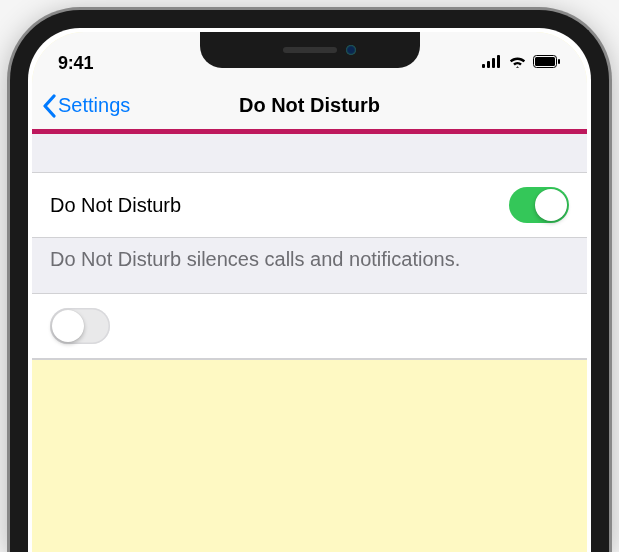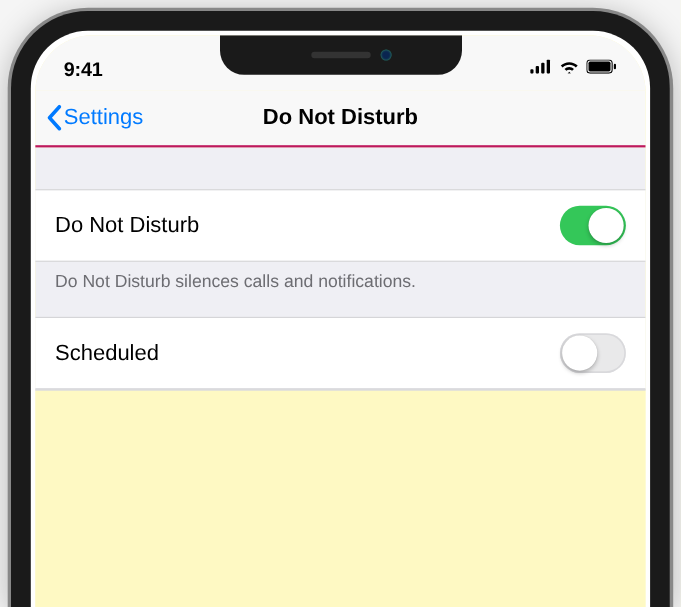--- a/index.html
+++ b/index.html
@@ -65,21 +65,21 @@
     letter-spacing: -0.2px;
   }
   .status-icons {
     display: flex;
     align-items: center;
     gap: 6px;
   }
   .nav-bar {
     height: 52px;
     background: #f8f8f8;
-    border-bottom: 2px solid #be185d;
+    border-bottom: 5px solid #be185d;
     position: relative;
     display: flex;
     align-items: center;
     padding: 0 10px;
   }
   .back-btn {
     display: flex;
     align-items: center;
     color: #007aff;
     font-size: 20px;
@@ -104,21 +104,21 @@
     border-bottom: 1px solid #d1d1d4;
     padding: 14px 18px;
     display: flex;
     align-items: center;
     justify-content: space-between;
     font-size: 20px;
     color: #000;
   }
   .footer-text {
     padding: 10px 18px 22px;
-    font-size: 16px;
+    font-size: 20px;
     color: #6d6d72;
   }
   .section-header {
     padding: 28px 18px 8px;
     font-size: 15px;
     color: #6d6d72;
     text-transform: uppercase;
     letter-spacing: 0.2px;
   }
   .toggle {
@@ -194,21 +194,20 @@
 
       <div class="cell">
         <span>Do Not Disturb</span>
         <div class="toggle on">
           <div class="knob"></div>
         </div>
       </div>
       <div class="footer-text">Do Not Disturb silences calls and notifications.</div>
 
       <div class="cell">
-        <span>Scheduled</span>
         <div class="toggle off">
           <div class="knob"></div>
         </div>
       </div>
 
       <div class="divider"></div>
     </div>
 
   </div>
 </div>

